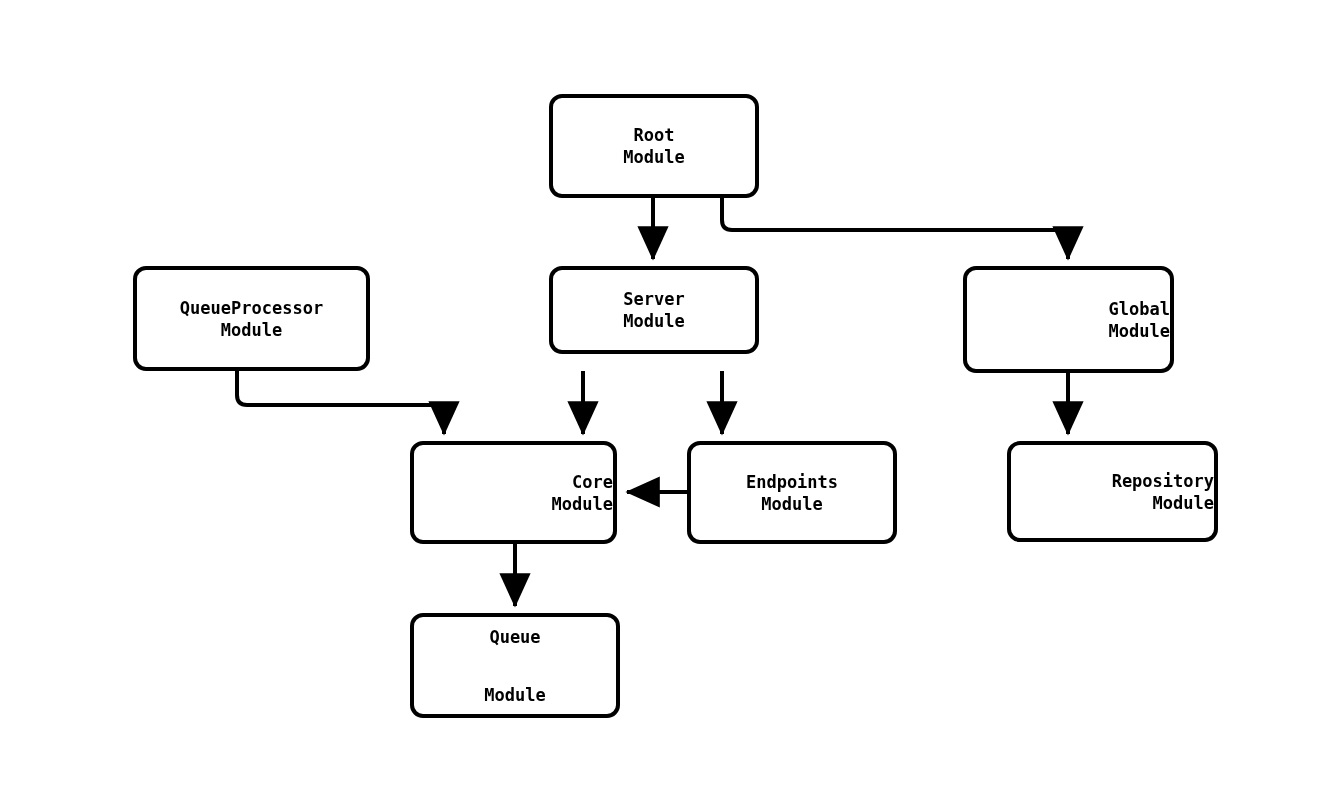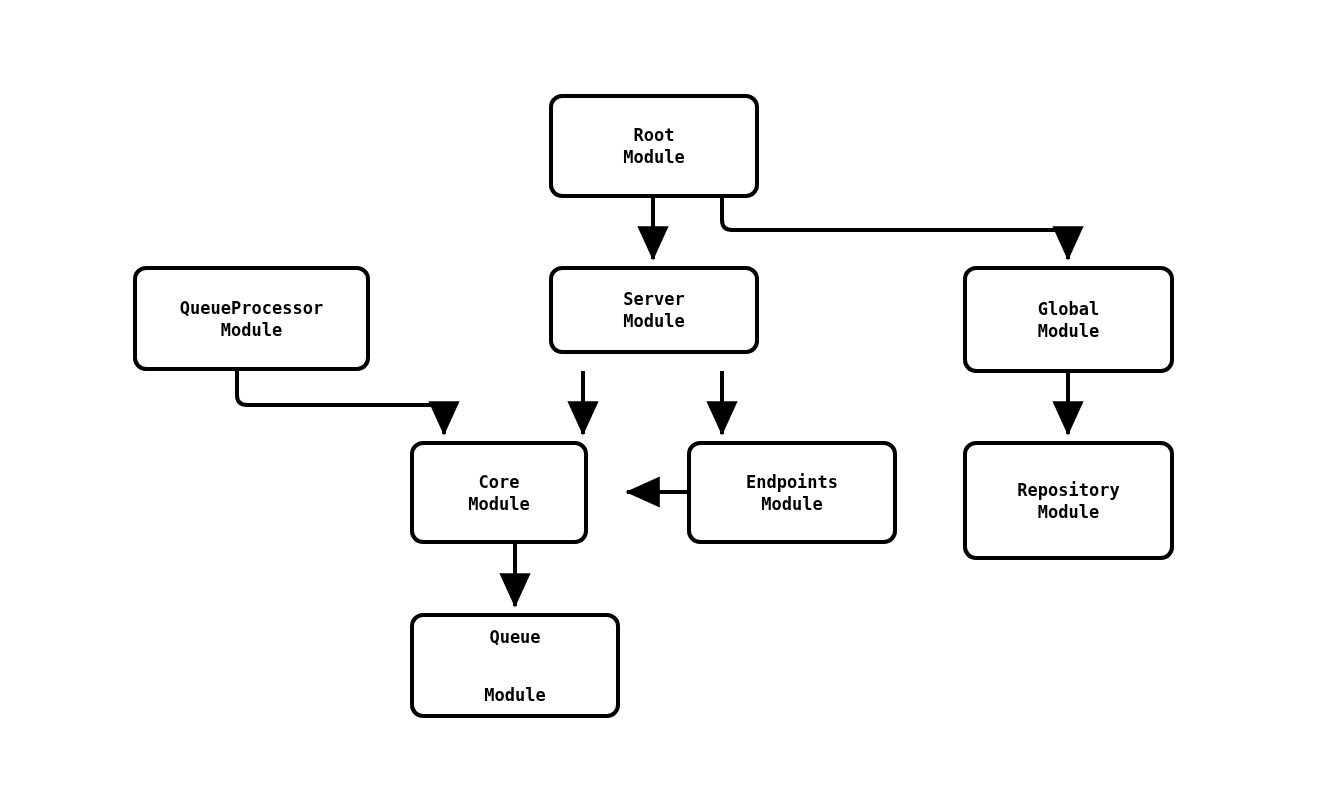--- a/index.html
+++ b/index.html
@@ -86,36 +86,36 @@
   <div class="node" style="left:133px; top:266px; width:237px; height:105px;">
     <div class="node-line">QueueProcessor</div>
     <div class="node-line">Module</div>
   </div>
 
   <div class="node" style="left:549px; top:266px; width:210px; height:88px;">
     <div class="node-line">Server</div>
     <div class="node-line">Module</div>
   </div>
 
-  <div class="node" style="left:963px; top:266px; width:211px; height:107px;">
+  <div class="node" style="left:963px; top:266px; width:211px; height:107px;align-items:flex-end;">
     <div class="node-line">Global</div>
     <div class="node-line">Module</div>
   </div>
 
-  <div class="node" style="left:410px; top:441px; width:178px; height:103px;">
+  <div class="node" style="left:410px; top:441px; width:207px; height:103px;align-items:flex-end;">
     <div class="node-line">Core</div>
     <div class="node-line">Module</div>
   </div>
 
   <div class="node" style="left:687px; top:441px; width:210px; height:103px;">
     <div class="node-line">Endpoints</div>
     <div class="node-line">Module</div>
   </div>
 
-  <div class="node" style="left:963px; top:441px; width:211px; height:119px;">
+  <div class="node" style="left:1007px; top:441px; width:211px; height:101px;align-items:flex-end;">
     <div class="node-line">Repository</div>
     <div class="node-line">Module</div>
   </div>
 
   <div class="node" style="left:410px; top:613px; width:210px; height:105px;gap:36px;">
     <div class="node-line">Queue</div>
     <div class="node-line">Module</div>
   </div>
 
 </div>

